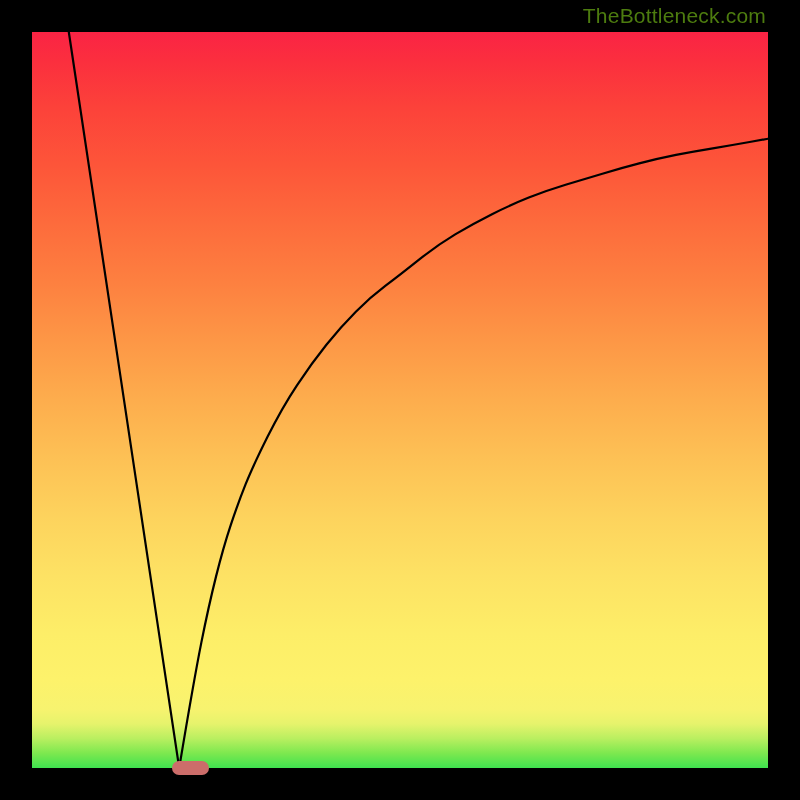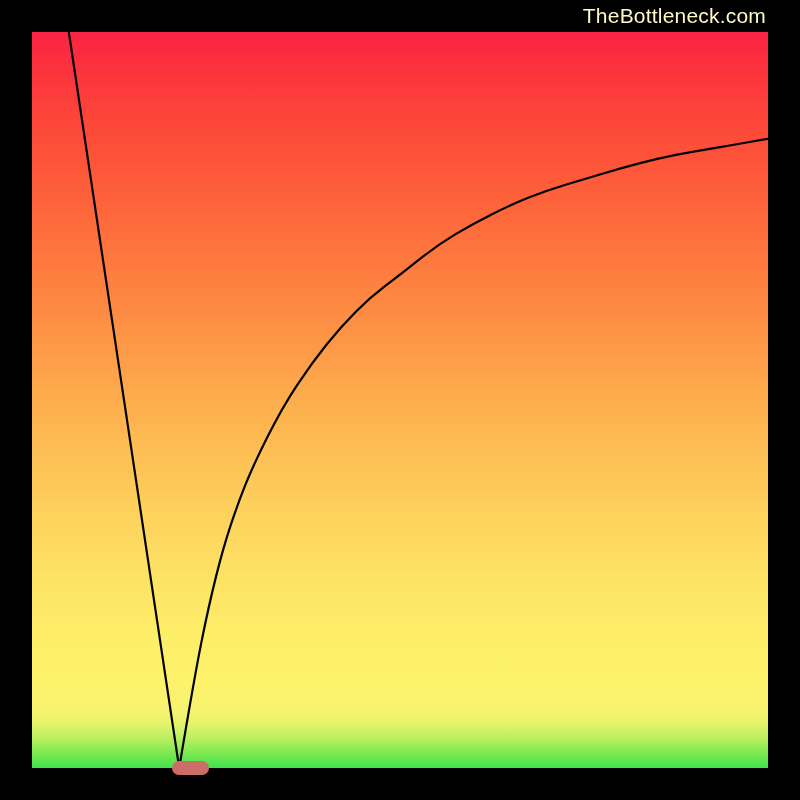--- a/index.html
+++ b/index.html
@@ -41,21 +41,21 @@
       #fd5539 82%,
       #fc413a 90%,
       #fb2f3e 96%,
       #fa2344 100%
     );
   }
   .watermark {
     position: absolute;
     top: 4px;
     right: 34px;
-    color: #fef9c3;
+    color: #4d7c0f;
     font-size: 21px;
     letter-spacing: 0.2px;
     user-select: none;
   }
   svg.curves {
     position: absolute;
     left: 0;
     top: 0;
     width: 736px;
     height: 736px;

